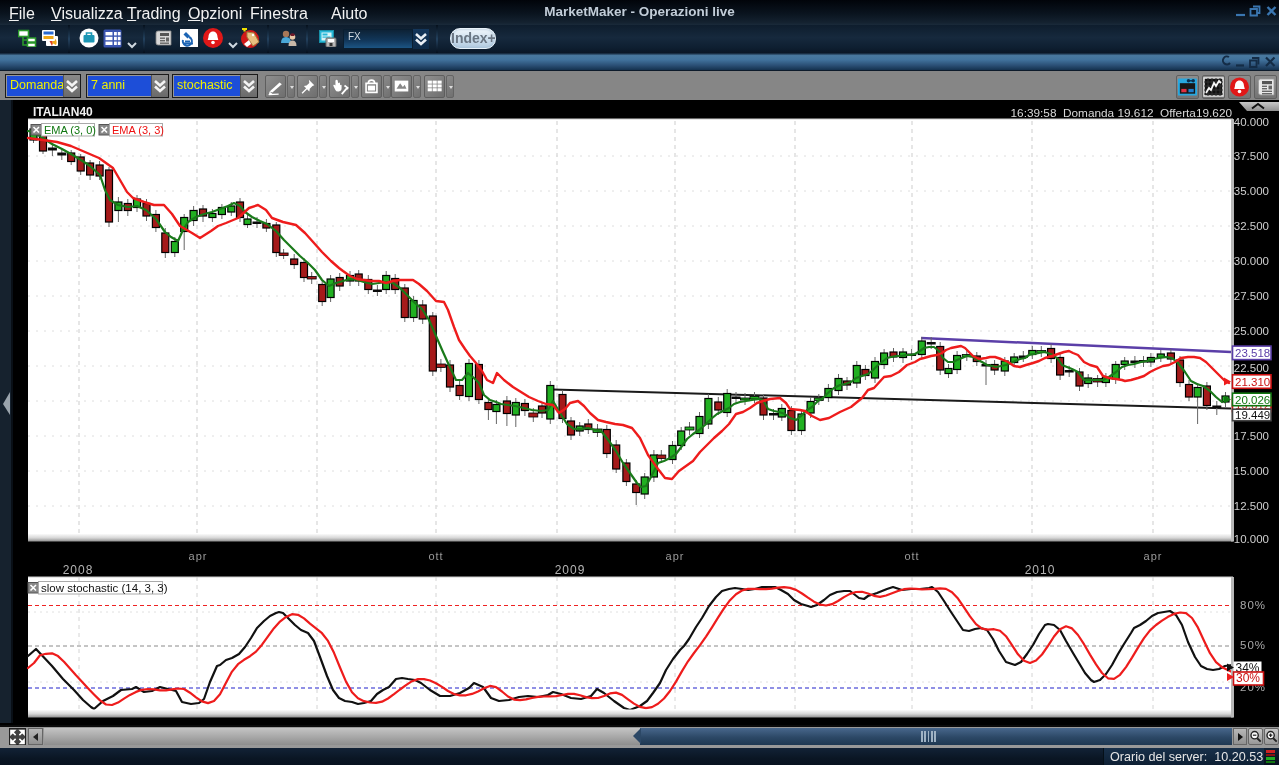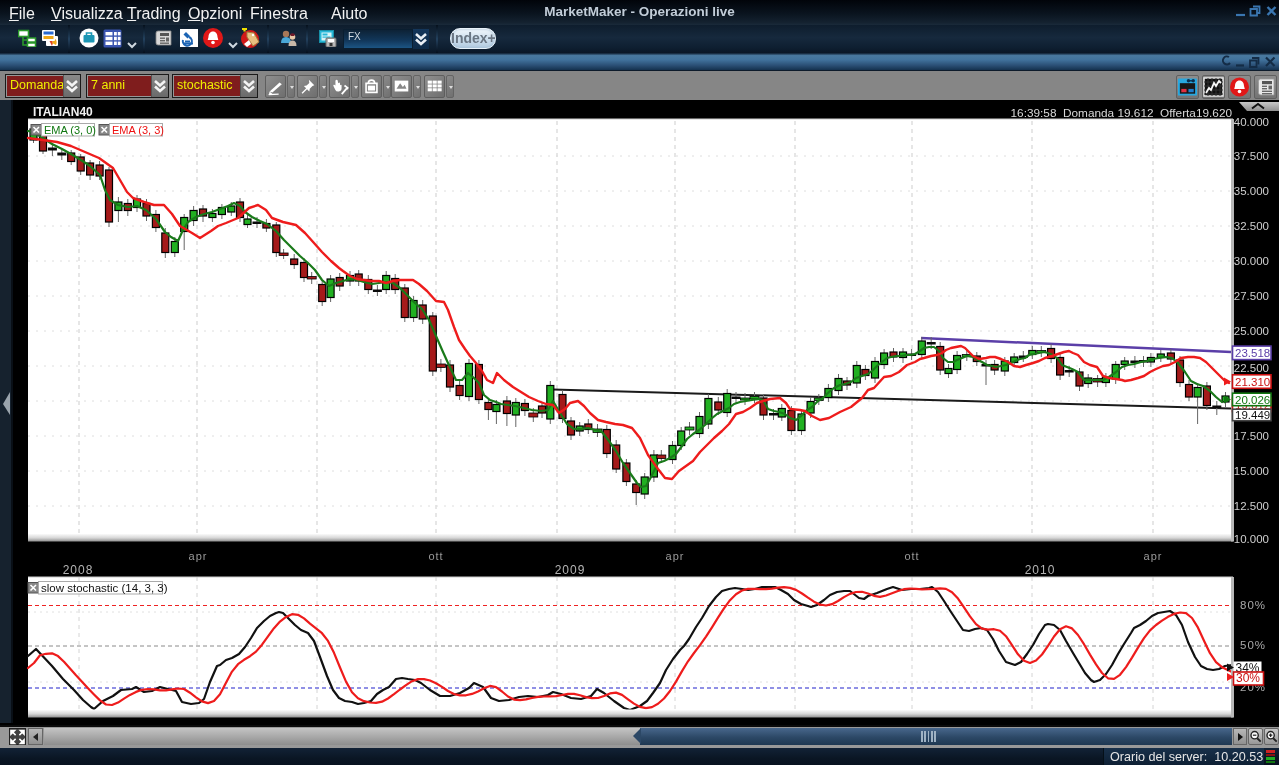--- a/index.html
+++ b/index.html
@@ -16,21 +16,21 @@
 .fxbtn{position:absolute;left:413px;top:4px;width:16px;height:20px;background:linear-gradient(#14365a,#0d2a48);display:flex;align-items:center;justify-content:center}
 .plus{position:absolute;left:450px;top:3px;width:46px;height:21px;border-radius:10px;
  background:linear-gradient(#f4f9fd,#cfe0ee 45%,#b4cce0);border:1.5px solid #e8f2fa;
  color:#6a7683;font-weight:bold;font-size:14px;text-align:center;line-height:19px;
  box-shadow:0 0 3px #9ab8d0 inset}
 .ctitle{position:absolute;left:0;top:53px;width:1279px;height:17px;
  background:linear-gradient(#0d1c2d,#49799f 15%,#41729c 40%,#2b5076 72%,#15324f);}
 .ctitle .t{position:absolute;width:100%;text-align:center;top:2px;color:#f0f4f8;font-weight:bold;font-size:12px}
 .cctl{position:absolute;top:1px;width:15px;height:15px}
 .gtoolbar{position:absolute;left:0;top:70px;width:1279px;height:30px;background:#868686;border-top:1px solid #0d1b2b}
-.dd{position:absolute;top:3px;height:24px;background:#7f1d1d;border:1px solid #1a1a1a;box-shadow:0 0 0 1px #979797 inset;color:#f0f000;font-size:12.5px}
+.dd{position:absolute;top:3px;height:24px;background:#1d4ed8;border:1px solid #1a1a1a;box-shadow:0 0 0 1px #979797 inset;color:#f0f000;font-size:12.5px}
 .dd .tx{position:absolute;left:4px;top:3px;white-space:nowrap}
 .dd .chev{position:absolute;right:0;top:0;bottom:0;width:17px;background:linear-gradient(#8a8a8a,#6a6a6a);border-left:1px solid #555;display:flex;align-items:center;justify-content:center}
 .toolbtn{position:absolute;top:4px;width:21px;height:23px;background:linear-gradient(135deg,#8f8f8f,#6e6e6e);border:1px solid #5e5e5e;border-radius:2px;display:flex;align-items:center;justify-content:center}
 .dstrip{position:absolute;top:4px;width:8px;height:23px;background:linear-gradient(135deg,#8a8a8a,#707070);border:1px solid #646464;border-radius:2px}
 .dstrip:after{content:"";position:absolute;left:1.5px;top:10px;border-left:2.5px solid transparent;border-right:2.5px solid transparent;border-top:3.5px solid #ddd}
 .rbtn{position:absolute;top:4px;width:23px;height:24px;background:linear-gradient(#8d8d8d,#747474);border:1px solid #606060;border-radius:2px;display:flex;align-items:center;justify-content:center}
 .scrollrow{position:absolute;left:0;top:725px;width:1279px;height:23px;background:#999}
 .statusbar{position:absolute;left:0;top:748px;width:1279px;height:17px;background:linear-gradient(#122236,#0a1624 60%,#081220);color:#e6e6e6;font-size:13px}
 </style></head><body>
 <div class="menubar">

